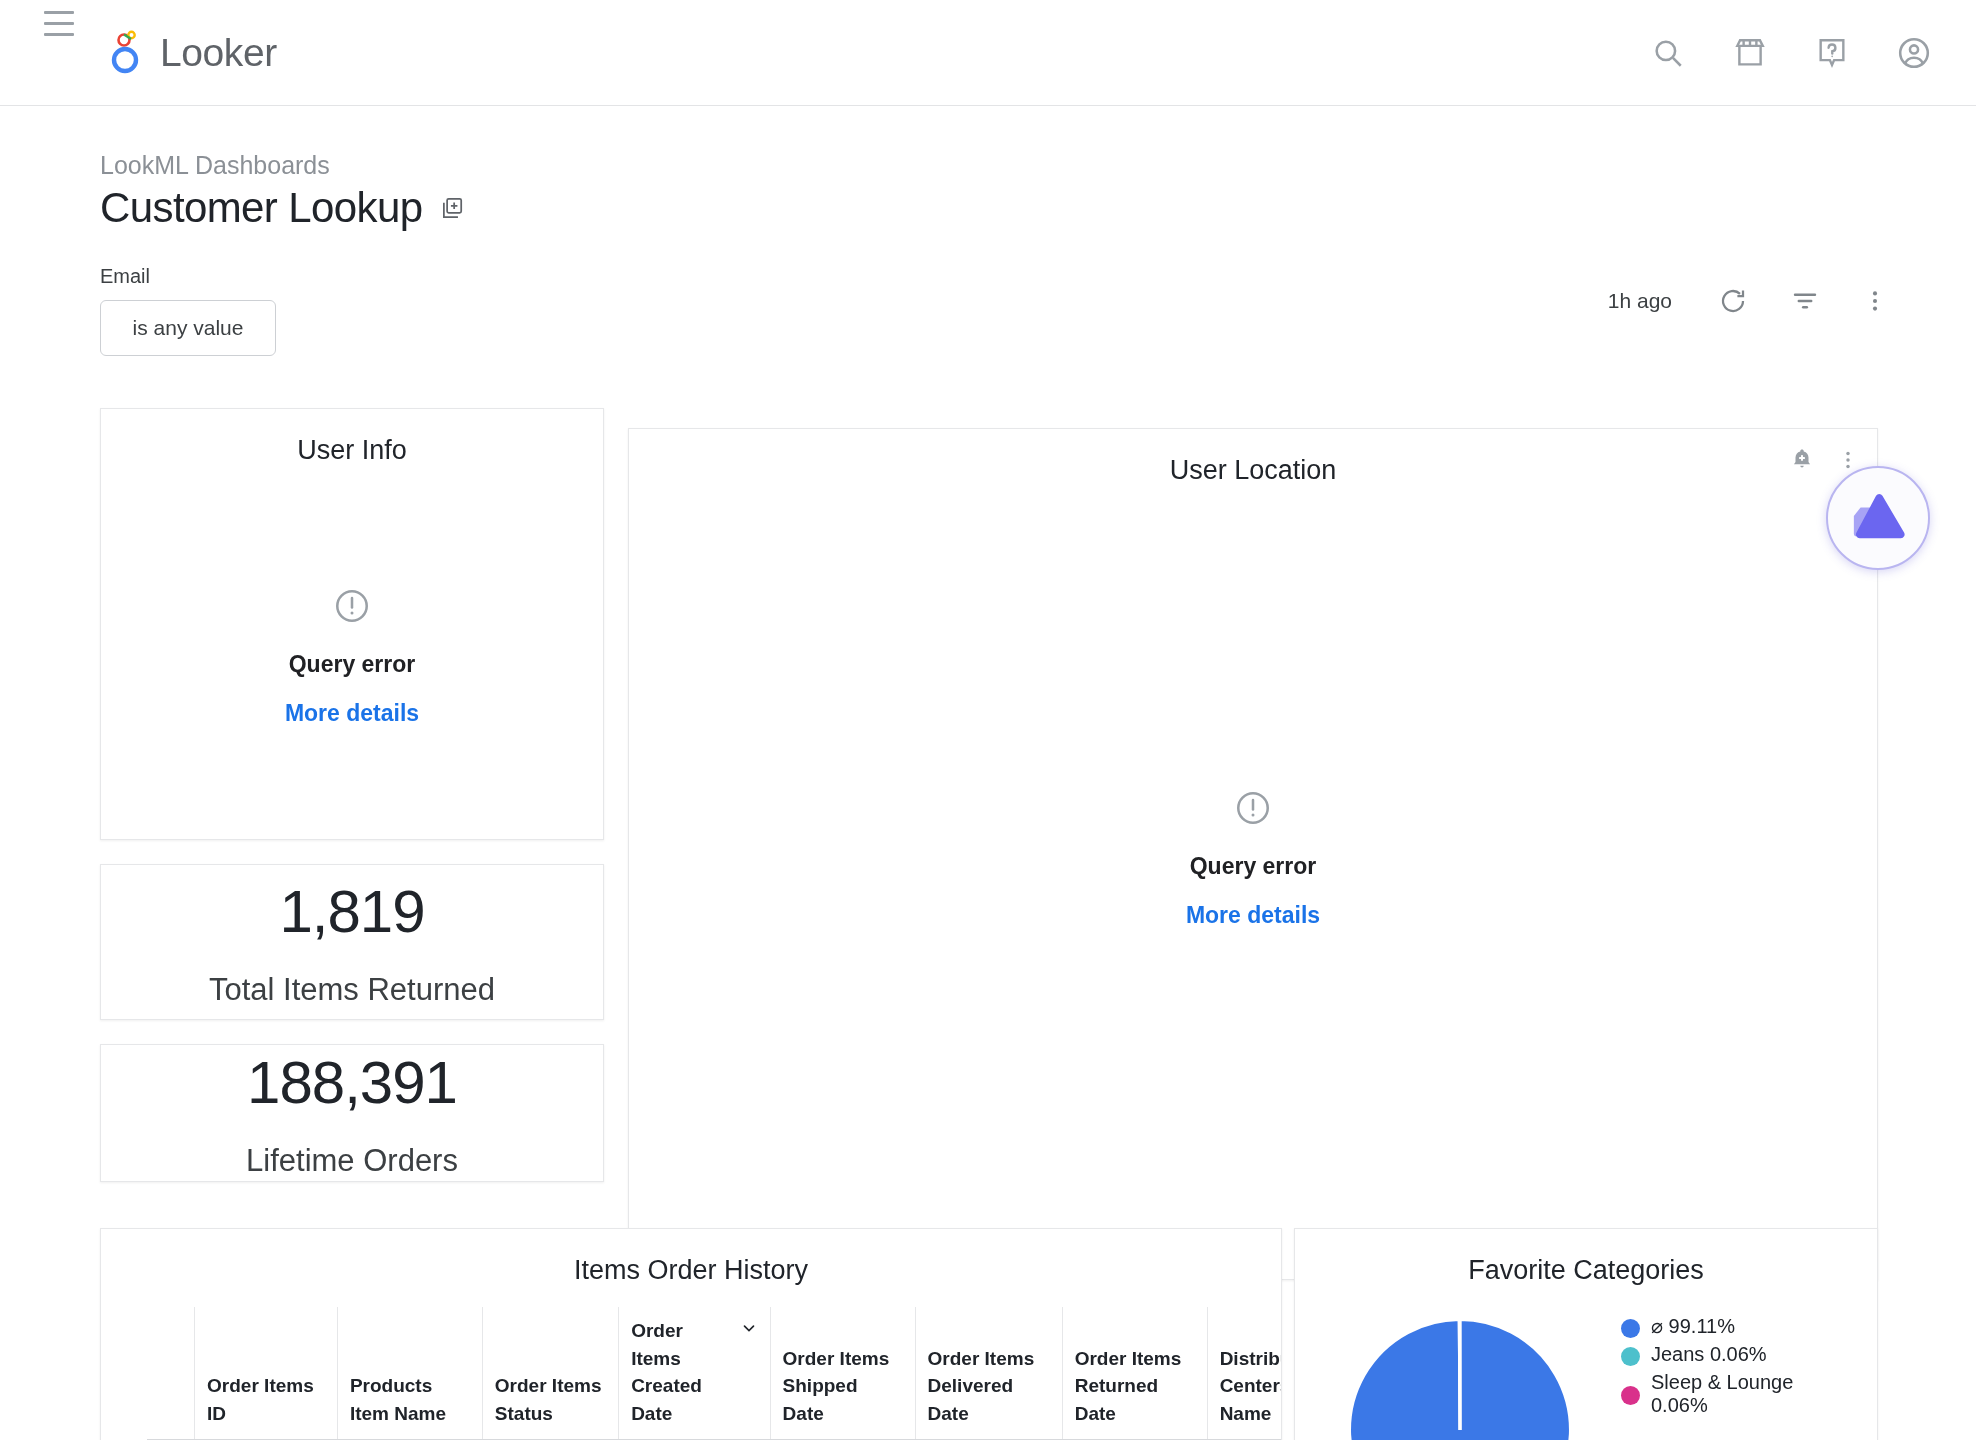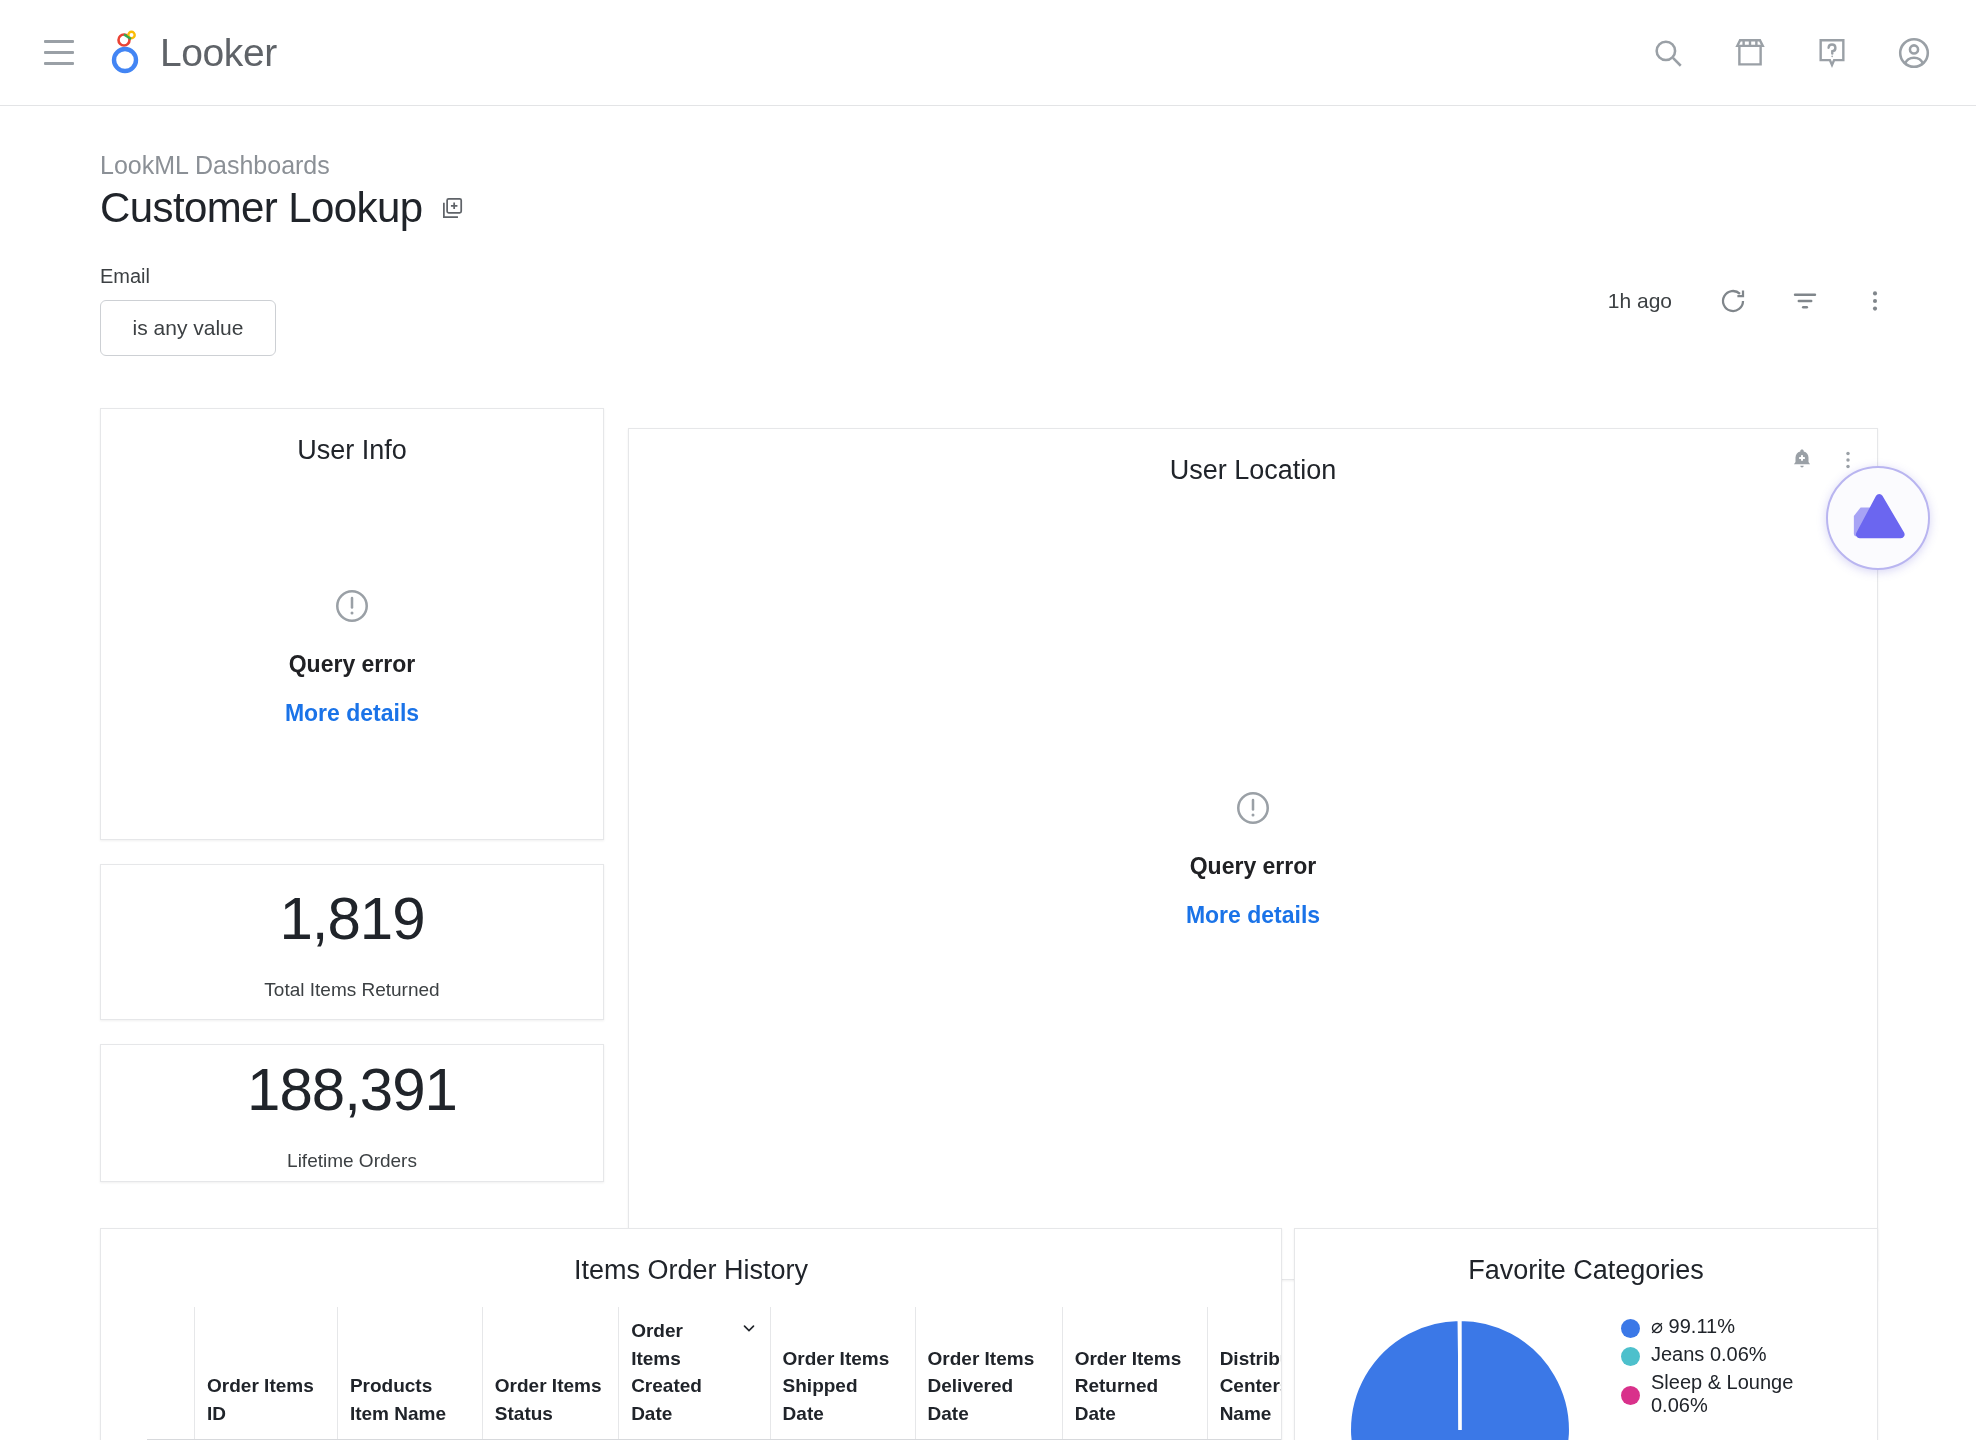--- a/index.html
+++ b/index.html
@@ -10,21 +10,21 @@
     color: #1c2025;
     overflow: hidden;
   }
 
   
   .appbar {
     position: absolute; top: 0; left: 0;
     width: 1976px; height: 106px;
     background: #fff;
     border-bottom: 1px solid #e3e4e6;
-    display: flex; align-items: center;
+    display: flex; 
   }
   .hamburger {
     margin-left: 36px; width: 46px; height: 46px;
     display: flex; flex-direction: column; justify-content: center;
     align-items: center; gap: 8px; cursor: pointer;
   }
   .hamburger span { display: block; width: 30px; height: 3px; background: #9aa0a6; border-radius: 1px; }
   .brand { display: flex; align-items: center; margin-left: 24px; }
   .brand-logo { width: 44px; height: 48px; position: relative; }
   .brand-name {
@@ -81,21 +81,21 @@
   .err-block {
     display: flex; flex-direction: column; align-items: center;
     gap: 22px;
   }
   .err-icon { color: #9aa0a6; }
   .err-title { font-size: 23px; font-weight: bold; color: #202124; }
   .err-link { font-size: 23px; font-weight: bold; color: #1a73e8; cursor: pointer; }
 
   .kpi { display: flex; flex-direction: column; align-items: center; justify-content: center; height: 100%; }
   .kpi-value { font-size: 60px; font-weight: 400; color: #20242a; letter-spacing: -1px; }
-  .kpi-label { font-size: 19px; color: #3c4043; margin-top: 26px; }
+  .kpi-label { font-size: 31px; color: #3c4043; margin-top: 26px; }
 
   .tile-actions {
     position: absolute; top: 18px; right: 18px;
     display: flex; align-items: center; gap: 22px;
   }
   .tile-action { color: #9aa0a6; cursor: pointer; display: flex; }
 
   
   .dtable { width: 100%; border-collapse: collapse; table-layout: fixed; }
   .dtable th {

